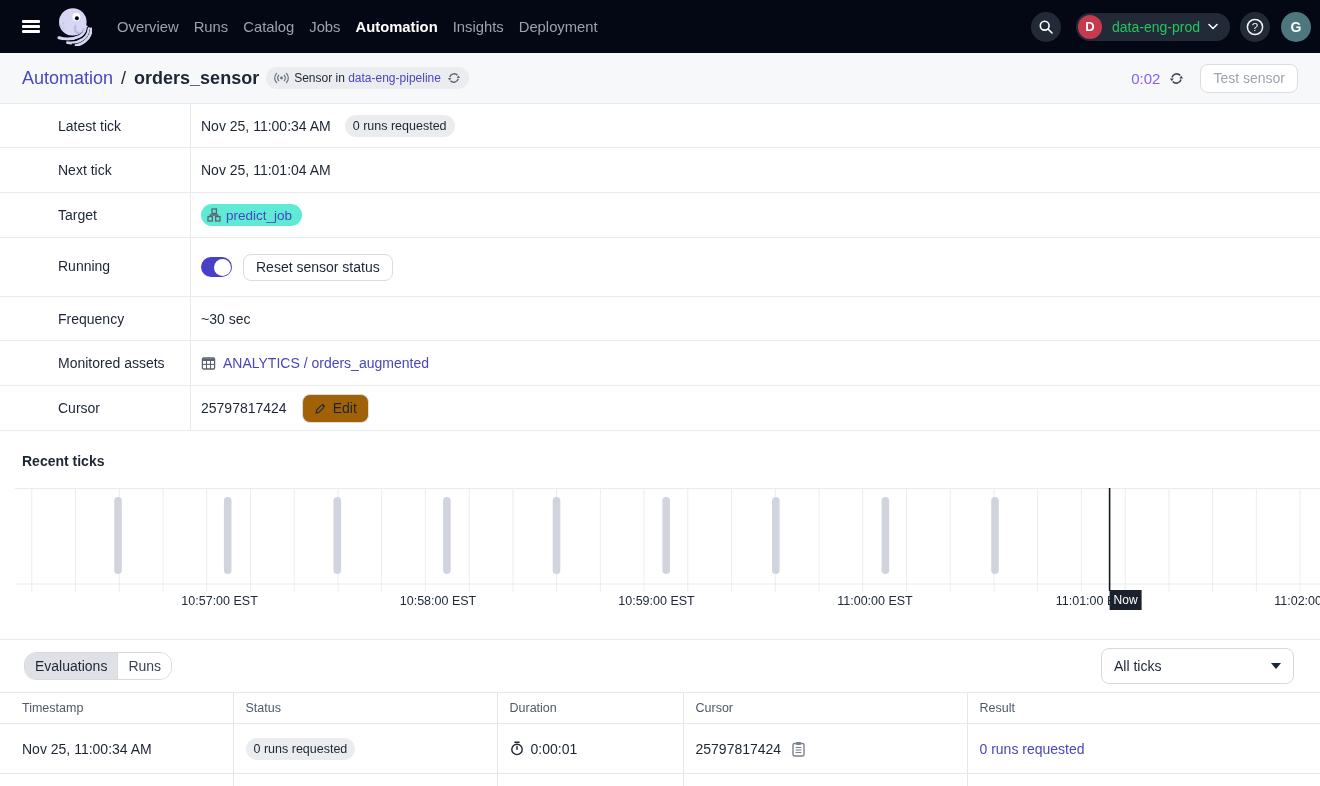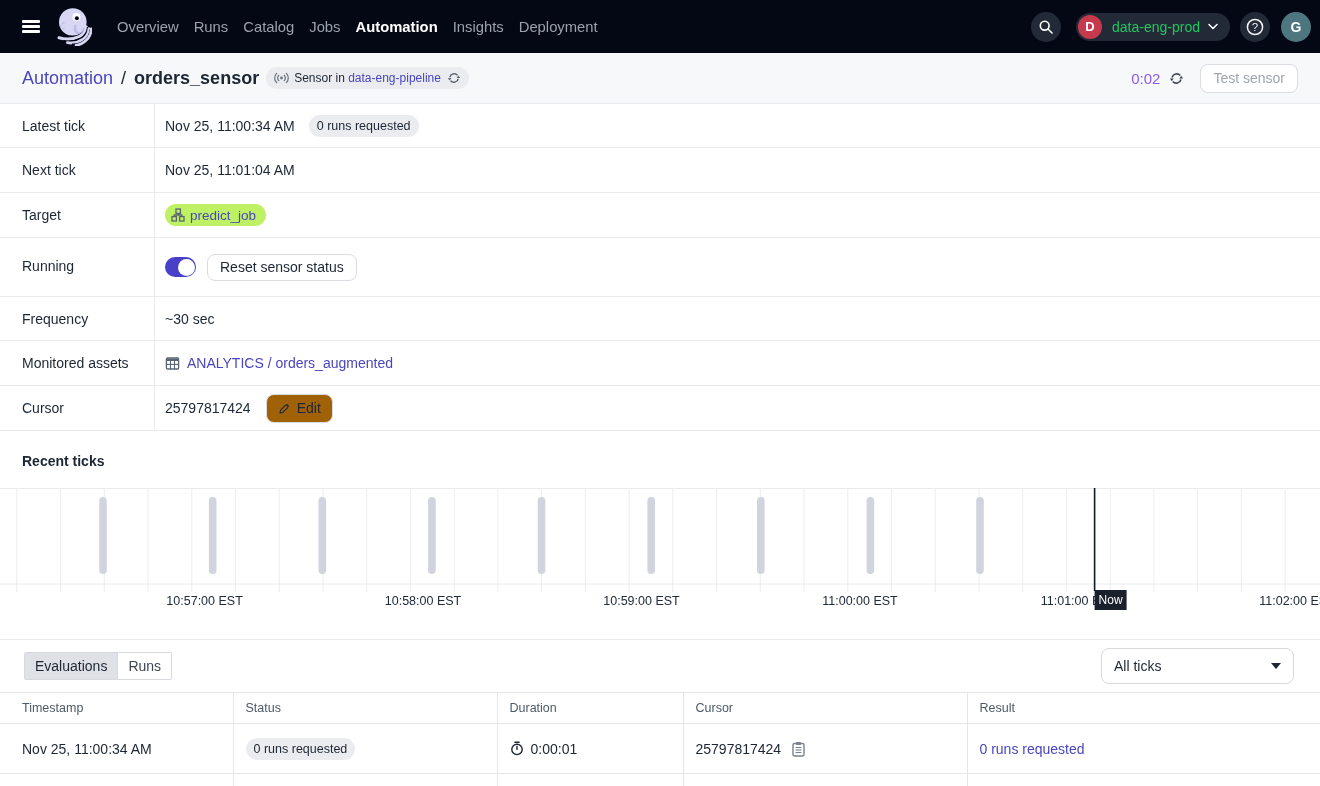--- a/index.html
+++ b/index.html
@@ -31,46 +31,46 @@
 .crumb b { font-weight:bold; }
 .sensortag { margin-left:7px; background:#EBECEF; border-radius:11px; height:22px; display:flex;
   align-items:center; font-size:12px; padding:0 8px; color:#1C2634; }
 .sensortag a { color:#4946BE; text-decoration:none; }
 .crumbright { margin-left:auto; display:flex; align-items:center; }
 .countdown { font-size:15px; color:#8b5cf6; }
 .testbtn { margin-left:16px; height:29px; padding:0 12px; border:1px solid #D9DCE1; border-radius:8px;
   background:#fff; color:#9EA5AE; font-size:14px; display:flex; align-items:center; }
 
 .meta { }
-.mrow { display:flex; border-bottom:1px solid #E8EAED; }
+.mrow { display:flex; border-bottom:1px solid #E8EAED;padding-left:36px; }
 .mlabel { width:155px; flex:none; border-right:1px solid #E8EAED; padding:14px 0 0 22px; font-size:14px; }
 .mval { flex:1; display:flex; align-items:center; padding-left:10px; font-size:14px; position:relative; }
 .mval > * { }
 .h44 { height:44px; }
 .h45 { height:45px; }
 .h59 { height:59px; }
 .tag { background:#EBECEF; border-radius:11px; height:22px; display:inline-flex; align-items:center;
   padding:0 8px; font-size:12.5px; color:#1C2634; }
 .bluelink { color:#4946BE; text-decoration:none; }
-.jobtag { background:#bef264; border-radius:11px; height:22px; display:inline-flex; align-items:center;
+.jobtag { background:#5eead4; border-radius:11px; height:22px; display:inline-flex; align-items:center;
   padding:0 10px 0 6px; font-size:13.5px; gap:5px; }
 .toggle { width:31px; height:20px; border-radius:10px; background:#4840C8; position:relative; }
 .toggle::after { content:""; position:absolute; right:1.5px; top:1.5px; width:17px; height:17px;
   border-radius:50%; background:#fff; }
 .resetbtn { margin-left:11px; height:27px; padding:0 12px; border:1px solid #D9DCE1; border-radius:8px;
   background:#fff; font-size:14px; display:flex; align-items:center; color:#1C2634; }
 .editbtn { margin-left:15px; height:29px; padding:0 11px; border:1px solid #D9DCE1; border-radius:8px;
   background:#a16207; font-size:14px; display:flex; align-items:center; gap:6px; color:#1C2634; }
 
 .rtheading { font-size:14px; font-weight:bold; padding:22px 0 0 22px; height:57px; }
-.timeline { position:relative; height:122px; }
+.timeline { position:relative; height:122px;padding-left:15px; }
 
 .bottom { border-top:1px solid #E8EAED; margin-top:29px; }
 .tabsrow { height:52px; display:flex; align-items:center; padding:0 24px 0 24px; }
-.tabgroup { display:flex; border:1px solid #D6D9DE; border-radius:2px; overflow:hidden; height:28px; }
+.tabgroup { display:flex; border:1px solid #D6D9DE; border-radius:12px; overflow:hidden; height:28px; }
 .tabgroup div { display:flex; align-items:center; padding:0 10px; font-size:14px; }
 .tab-on { background:#E0E1E6; color:#1C2634; }
 .tab-off { background:#fff; color:#3C4552; border-left:1px solid #D6D9DE; }
 .selectbox { margin-left:auto; width:193px; height:36px; border:1px solid #D6D9DE; border-radius:8px;
   background:#fff; display:flex; align-items:center; padding:0 12px; font-size:14px; margin-right:2px;}
 .selectbox .caret { margin-left:auto; width:0; height:0; border-left:5px solid transparent;
   border-right:5px solid transparent; border-top:6px solid #1C2634; }
 table.ticks { width:100%; border-collapse:collapse; font-size:14px; }
 table.ticks th { font-weight:normal; font-size:12.5px; color:#4D5A68; text-align:left; height:31px;
   border-top:1px solid #E4E7EA; border-bottom:1px solid #E4E7EA; padding:0 0 0 22px; vertical-align:middle; }

